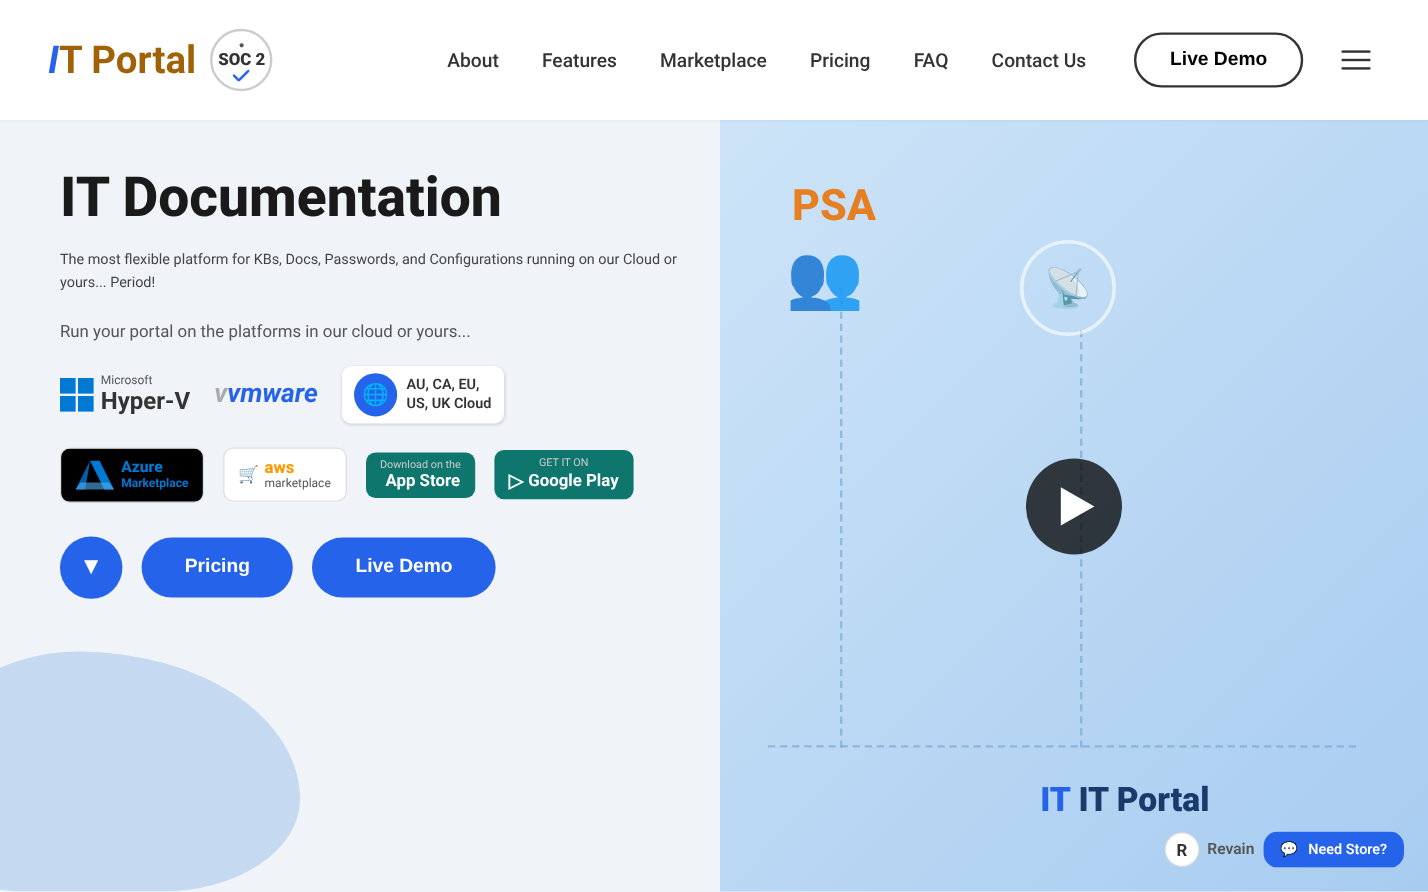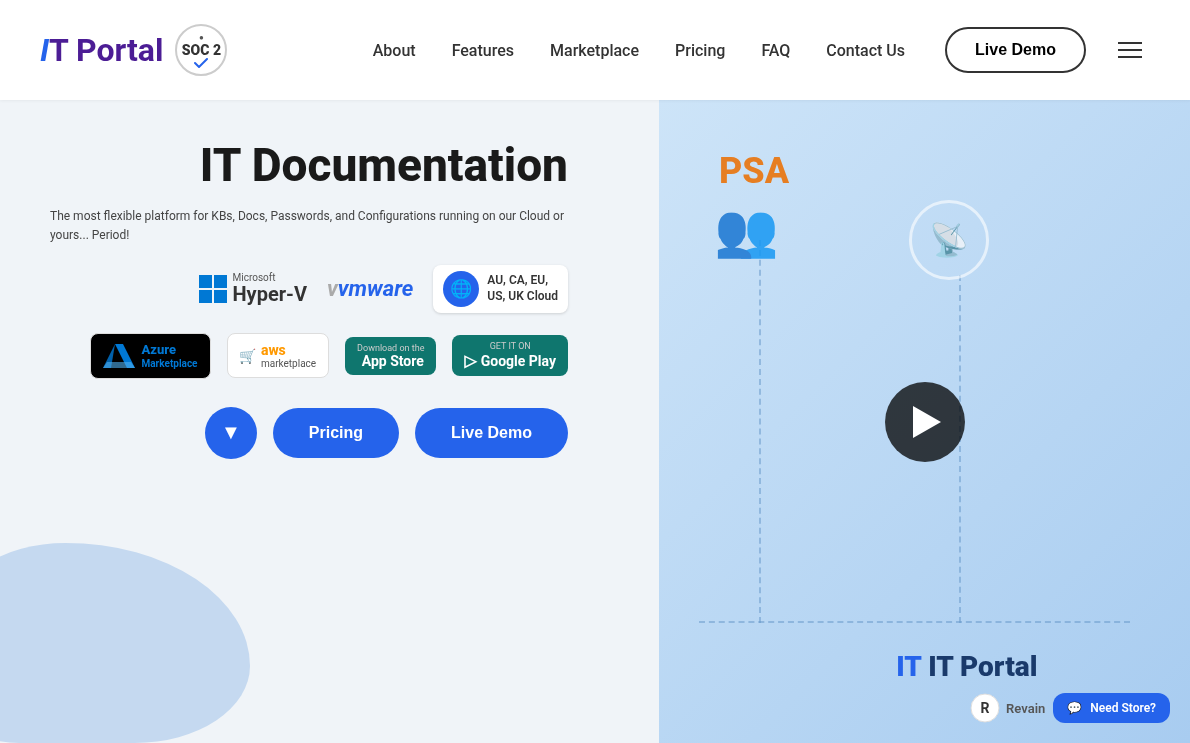--- a/index.html
+++ b/index.html
@@ -31,21 +31,21 @@
       margin-right: auto;
     }
 
     .logo-text {
       font-size: 32px;
       font-weight: 700;
       color: #333;
     }
 
     .logo-text span {
-      color: #4c1d95;
+      color: #a16207;
     }
 
     .soc2-badge {
       width: 52px;
       height: 52px;
       border: 2px solid #ccc;
       border-radius: 50%;
       display: flex;
       flex-direction: column;
       align-items: center;
@@ -127,21 +127,20 @@
       position: relative;
       height: 643px;
     }
 
     .left-content {
       width: 608px;
       padding: 40px 40px 40px 50px;
       display: flex;
       flex-direction: column;
       gap: 16px;
-      align-items: flex-end;
     }
 
     .page-title {
       font-size: 46px;
       font-weight: 800;
       color: #1a1a1a;
       line-height: 1.1;
     }
 
     .subtitle {
@@ -329,21 +328,21 @@
       font-size: 16px;
       font-weight: 600;
       cursor: pointer;
     }
 
     
     .right-content {
       position: absolute;
       right: 0;
       top: 0;
-      width: 531px;
+      width: 590px;
       height: 100%;
       background: #b3d4f5;
       overflow: hidden;
     }
 
     .video-placeholder {
       width: 100%;
       height: 100%;
       position: relative;
       display: flex;
@@ -503,20 +502,21 @@
     </div>
   </header>
 </div>
 
 <div class="main">
 
   <div class="left-content">
     <h1 class="page-title">IT Documentation</h1>
     <p class="subtitle">The most flexible platform for KBs, Docs, Passwords, and Configurations running on our Cloud or yours... Period!</p>
 
+    <p class="platforms-label">Run your portal on the platforms in our cloud or yours...</p>
 
     <div class="platform-logos">
 
       <div class="hyperv-logo">
         <div class="windows-icon">
           <div></div>
           <div></div>
           <div></div>
           <div></div>
         </div>

